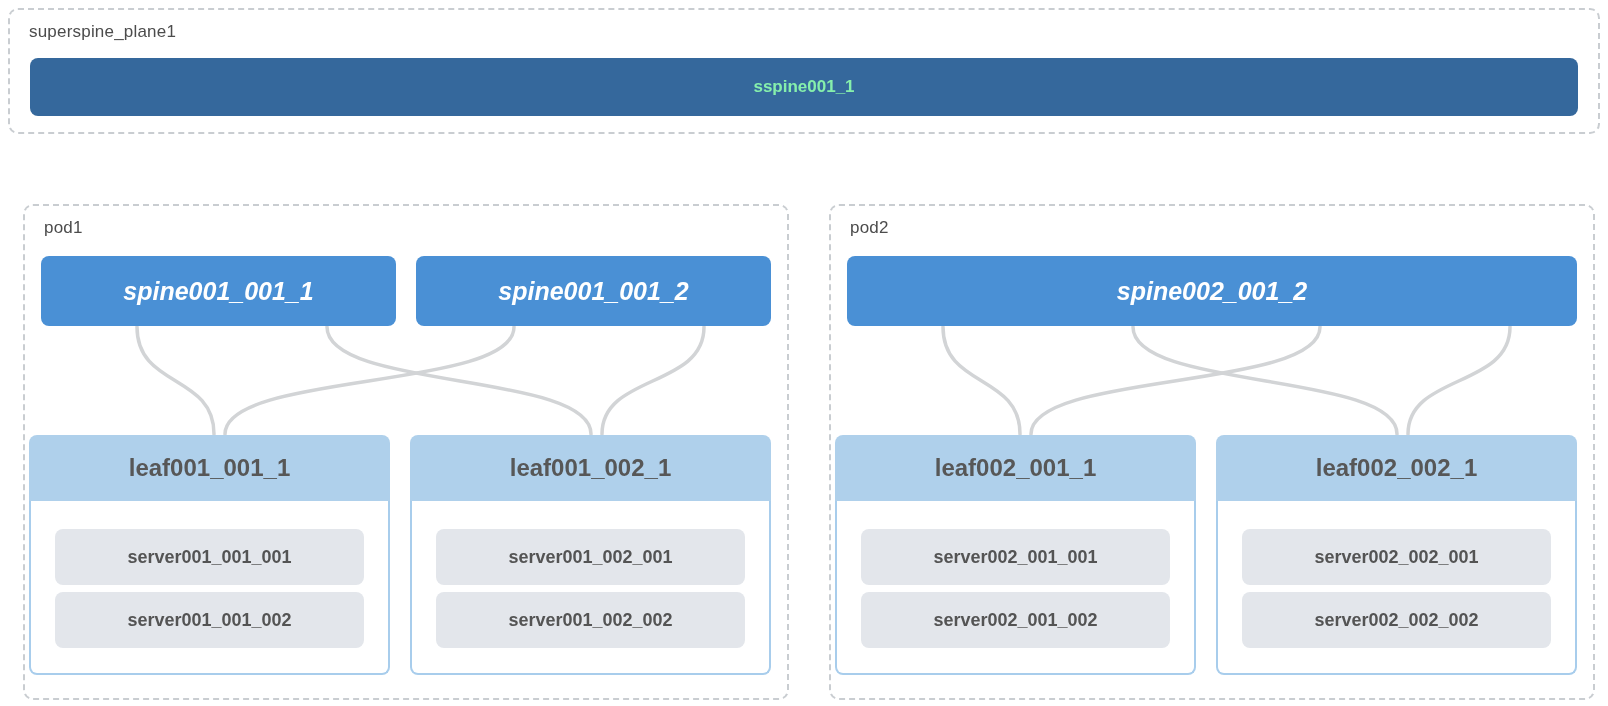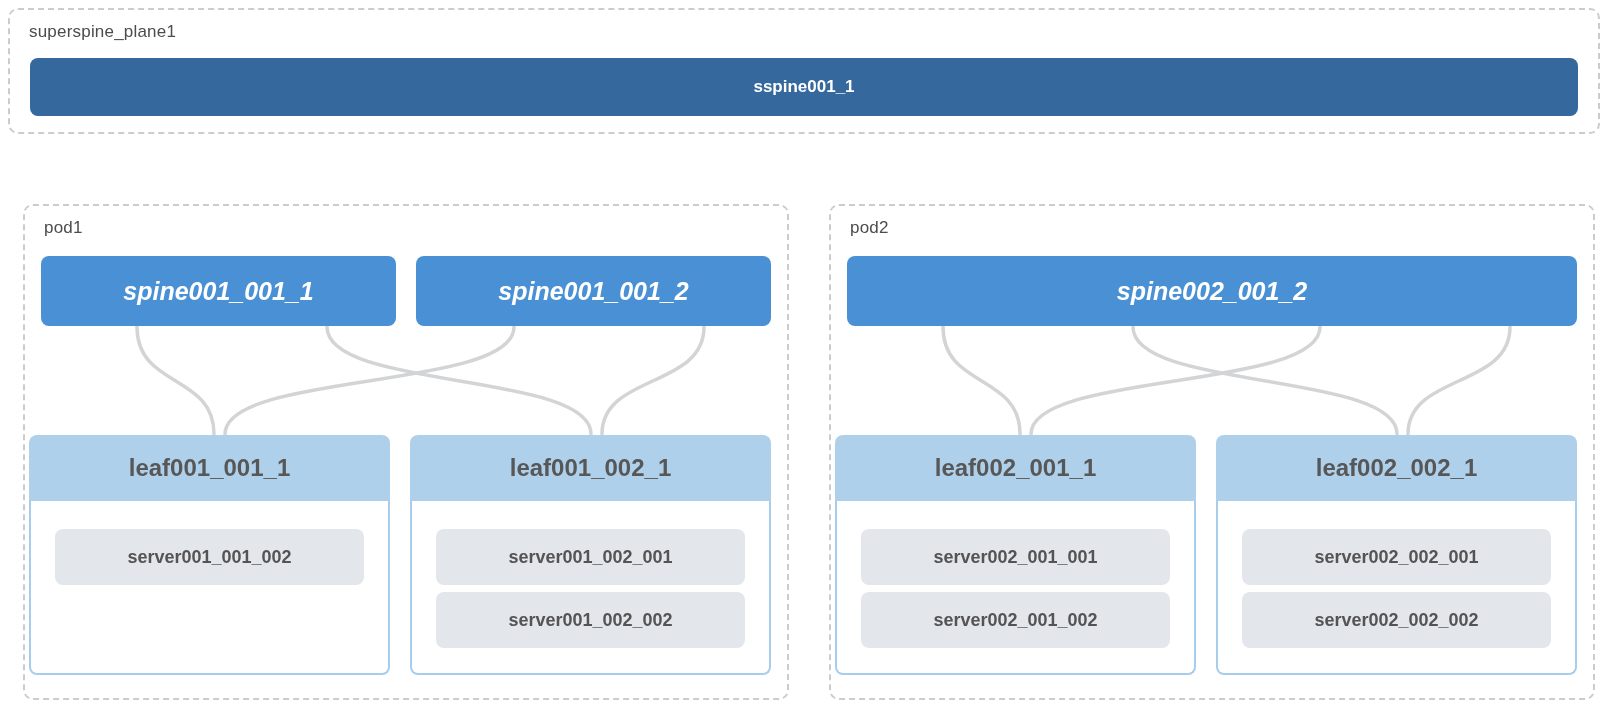--- a/index.html
+++ b/index.html
@@ -30,21 +30,21 @@
     position: absolute;
     left: 20px; right: 20px; top: 48px;
     display: flex; gap: 20px;
   }
   .sspine-node {
     flex: 1 1 0;
     height: 58px;
     background: #35689c;
     border-radius: 8px;
     display: flex; align-items: center; justify-content: center;
-    color: #ffffff;
+    color: #86efac;
     font-size: 17px;
     font-weight: bold;
     cursor: pointer;
   }
   
   .pod { top: 204px; width: 766px; height: 496px; }
   .pod-1 { left: 23px; }
   .pod-2 { left: 829px; }
   .spine-row {
     position: absolute;
@@ -141,20 +141,23 @@
     <path d="M679,1 C679,62 577,48 577,108"></path>
   </svg>
 
   <div class="leaf-row">
     <div class="leaf-card">
       <div class="leaf-header">
         <span>leaf001_001_1</span>
       </div>
       <div class="leaf-body">
         <div class="server-node">
+          <span>server001_001_001</span>
+        </div>
+        <div class="server-node">
           <span>server001_001_002</span>
         </div>
       </div>
     </div>
     <div class="leaf-card">
       <div class="leaf-header">
         <span>leaf001_002_1</span>
       </div>
       <div class="leaf-body">
         <div class="server-node">

